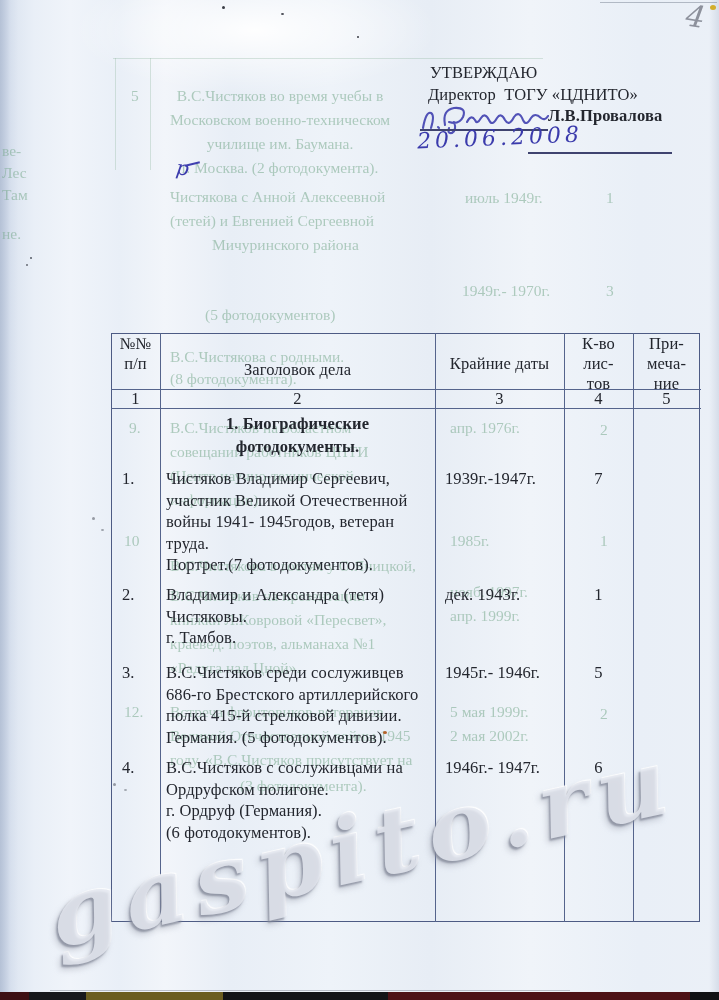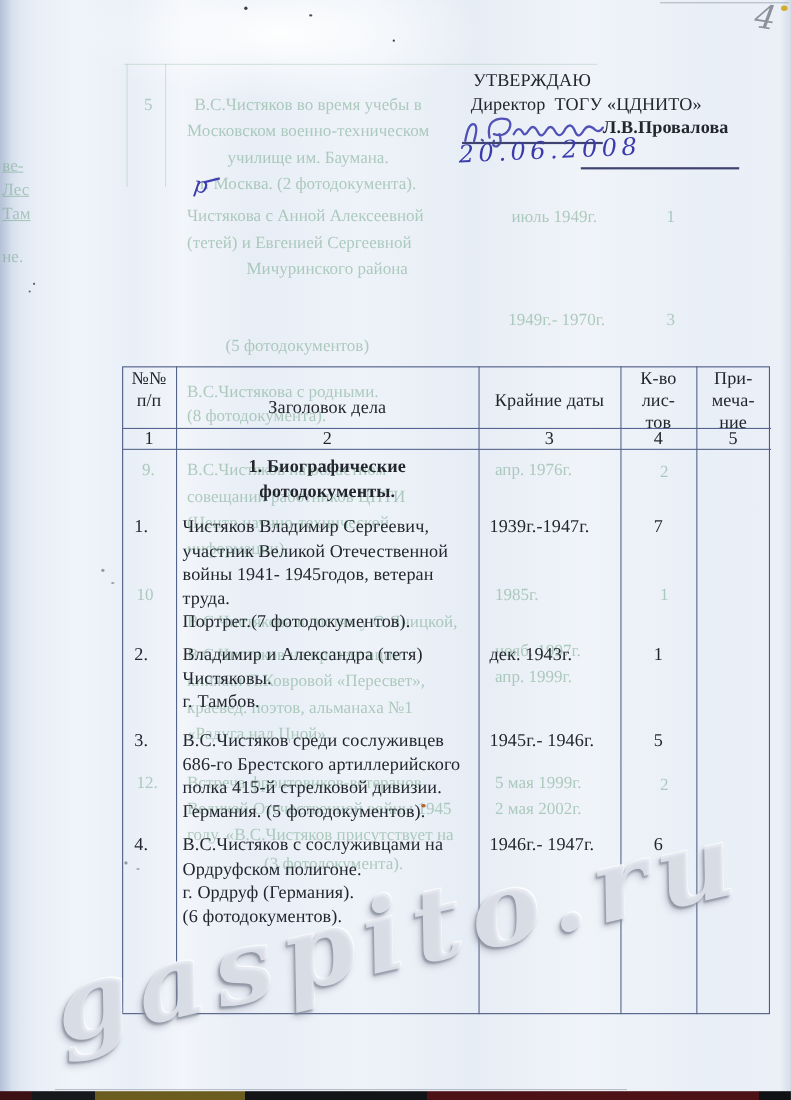--- a/index.html
+++ b/index.html
@@ -46,21 +46,21 @@
     <div class="bln" style="left:150px;top:58px;width:1px;height:112px;"></div>
     <div class="btxt" style="left:131px;top:84px;">5</div>
     <div class="btxt" style="left:170px;top:84px;text-align:center;">В.С.Чистяков во время учебы в
 Московском военно-техническом
 училище им. Баумана.
 г. Москва. (2 фотодокумента).</div>
     <div class="btxt" style="left:170px;top:185px;">Чистякова с Анной Алексеевной
 (тетей) и Евгенией Сергеевной</div>
     <div class="btxt" style="left:465px;top:186px;">июль 1949г.</div>
     <div class="btxt" style="left:606px;top:186px;">1</div>
-    <div class="btxt" style="left:224px;top:233px;">Мичуринского района</div>
+    <div class="btxt" style="left:212px;top:233px;">Мичуринского района</div>
     <div class="btxt" style="left:462px;top:279px;text-align:center;">1949г.- 1970г.</div>
     <div class="btxt" style="left:606px;top:279px;">3</div>
     <div class="btxt" style="left:205px;top:303px;">(5 фотодокументов)</div>
     <div class="btxt" style="left:170px;top:346px;line-height:22px;">В.С.Чистякова с родными.
 (8 фотодокумента).</div>
     <div class="btxt" style="left:129px;top:416px;">9.</div>
     <div class="btxt" style="left:170px;top:416px;">В.С.Чистяков на областном
 совещании работников ЦНТИ
 (Центр научно-технической
 информации).</div>
@@ -77,21 +77,21 @@
     <div class="btxt" style="left:450px;top:580px;">нояб. 1997г.
 апр. 1999г.</div>
     <div class="btxt" style="left:124px;top:700px;">12.</div>
     <div class="btxt" style="left:170px;top:700px;">Встреча фронтовиков-ветеранов
 Великой Отечественной войны 1945
 году. «В.С.Чистяков присутствует на</div>
     <div class="btxt" style="left:450px;top:700px;">5 мая 1999г.
 2 мая 2002г.</div>
     <div class="btxt" style="left:600px;top:702px;">2</div>
     <div class="btxt" style="left:240px;top:774px;">(3 фотодокумента).</div>
-    <div class="btxt" style="left:2px;top:140px;line-height:22px;text-decoration:underline;">ве-
+    <div class="btxt" style="left:2px;top:140px;line-height:22px;">ве-
 Лес
 Там</div>
     <div class="btxt" style="left:2px;top:222px;">не.</div>
   </div>
 
   <div class="txt ink" style="left:686px;top:6px;font-size:30px;color:#8d919c;transform:rotate(9deg);">4</div>
 
   <div>
     <div class="txt" style="left:430px;top:62px;">УТВЕРЖДАЮ</div>
     <div class="txt" style="left:428px;top:84px;">Директор  ТОГУ «ЦДНИТО»</div>

